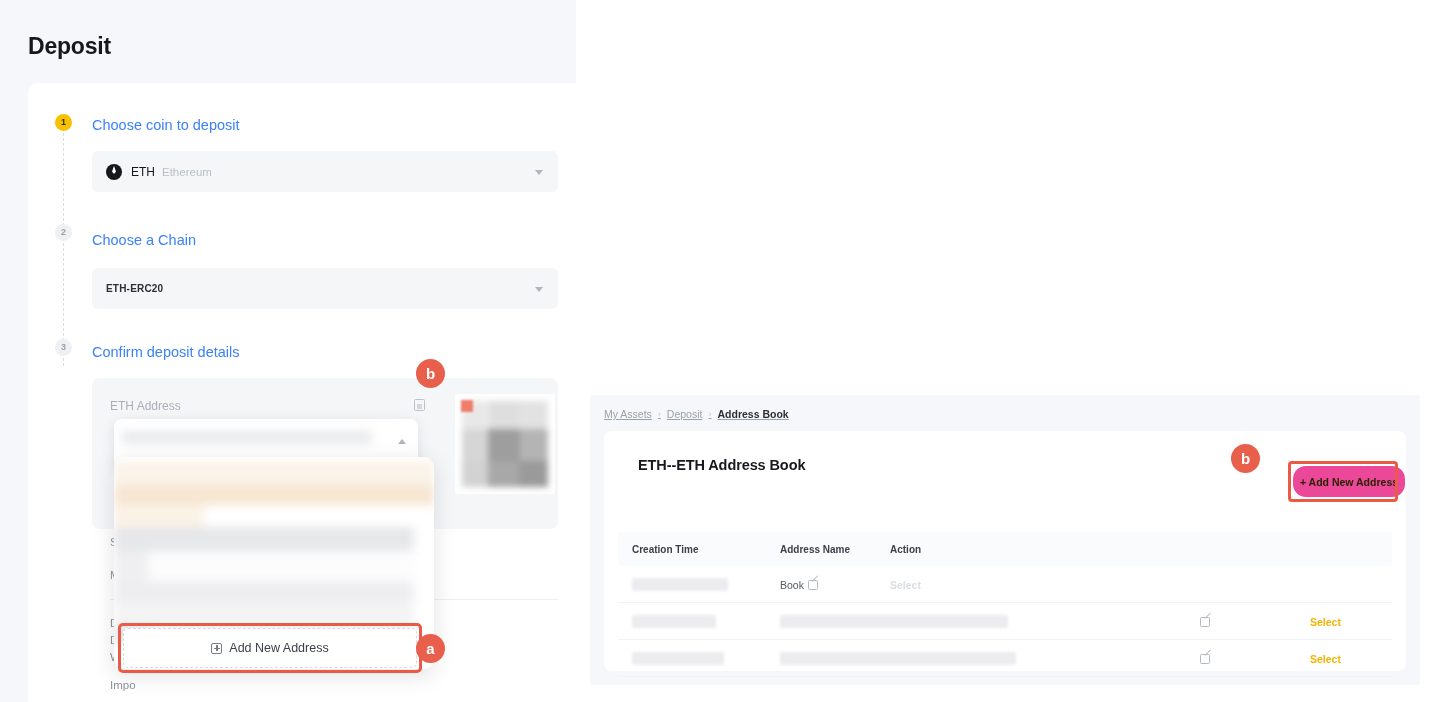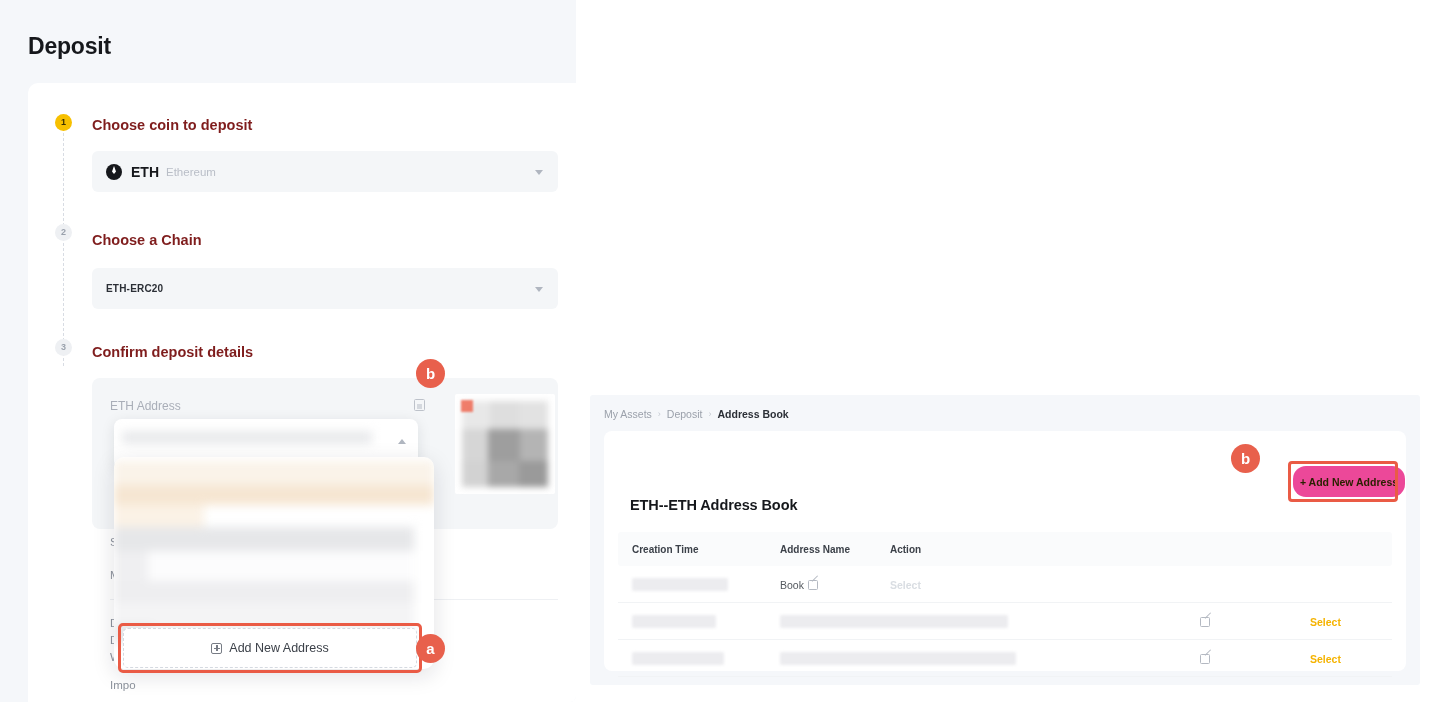--- a/index.html
+++ b/index.html
@@ -36,21 +36,21 @@
     position: absolute; left: 63px; top: 128px; width: 1px; height: 238px;
     border-left: 1px dashed #d8dce3;
   }
   .step-badge {
     position: absolute; width: 17px; height: 17px; border-radius: 50%;
     font-size: 9px; line-height: 17px; text-align: center; font-weight: bold;
   }
   .step-badge.active { background: #f7c000; color: #3a3000; }
   .step-badge.idle   { background: #eef0f3; color: #9aa1ac; }
   .step-title {
-    position: absolute; font-size: 14.5px; font-weight: bold; color: #7f1d1d;
+    position: absolute; font-size: 14.5px; font-weight: normal; color: #3b82f6;
   }
 
   .s1-badge { left: 55px; top: 114px; }
   .s1-title { left: 92px; top: 117px; }
   .s2-badge { left: 55px; top: 224px; }
   .s2-title { left: 92px; top: 232px; }
   .s3-badge { left: 55px; top: 339px; }
   .s3-title { left: 92px; top: 344px; }
 
   .select-box {
@@ -63,21 +63,21 @@
   .coin-icon {
     width: 16px; height: 16px; border-radius: 50%;
     background: #16181c; display: inline-block; margin-right: 9px;
     position: relative; flex: none;
   }
   .coin-icon::after {
     content: ""; position: absolute; left: 6px; top: 2.5px;
     width: 4px; height: 11px; background: #ffffff;
     clip-path: polygon(50% 0%, 100% 50%, 50% 72%, 0% 50%);
   }
-  .coin-sym { font-size: 14px; font-weight: bold; color: #16181c; }
+  .coin-sym { font-size: 12px; font-weight: normal; color: #16181c; }
   .coin-name { font-size: 11.5px; color: #b9bec7; margin-left: 7px; filter: blur(0.35px); }
   .chain-sym { font-size: 10px; font-weight: bold; color: #2b2f36; letter-spacing: .2px; }
   .caret-dn {
     position: absolute; right: 15px; top: 50%; margin-top: -2px;
     width: 0; height: 0; border-left: 4.5px solid transparent;
     border-right: 4.5px solid transparent; border-top: 5px solid #b0b6c0;
   }
 
   
   .deposit-panel {
@@ -204,32 +204,32 @@
   .mk-b-left { left: 416px; top: 359px; }
   .mk-b-right { left: 1231px; top: 444px; }
 
   
   .right-panel {
     position: absolute; left: 590px; top: 395px; width: 830px; height: 290px;
     background: #f5f7fa; border-radius: 3px;
   }
   .breadcrumb {
     position: absolute; left: 14px; top: 13px;
-    font-size: 10.5px; color: #9ba1ab; display: flex; align-items: center; gap: 6px;
+    font-size: 10.5px; color: #9ba1ab; display: flex; align-items: center; gap: 6px; text-decoration: underline;
   }
   .bc-sep { color: #c4c9d1; font-size: 9px; }
   .bc-current { color: #2b2f36; font-weight: bold; }
 
   .book-card {
     position: absolute; left: 14px; top: 36px; width: 802px; height: 240px;
     background: #ffffff; border-radius: 8px;
   }
   .book-title {
-    position: absolute; left: 26px; top: 38px;
-    font-size: 14.5px; font-weight: bold; color: #16181c; letter-spacing:-.1px;margin-top:40px;
+    position: absolute; left: 34px; top: 38px;
+    font-size: 14.5px; font-weight: bold; color: #16181c; letter-spacing:-.1px;
   }
   .add-btn {
     position: absolute; left: 1293px; top: 466px; width: 112px; height: 31px;
     background: #ec4899; border-radius: 13px;
     font-size: 10.5px; font-weight: bold; color: #2a2100;
     display: flex; align-items: center; justify-content: center;
     border: none; cursor: pointer; font-family: "Liberation Sans", sans-serif;
   }
 
   .tbl { position: absolute; left: 14px; top: 101px; width: 774px; }

